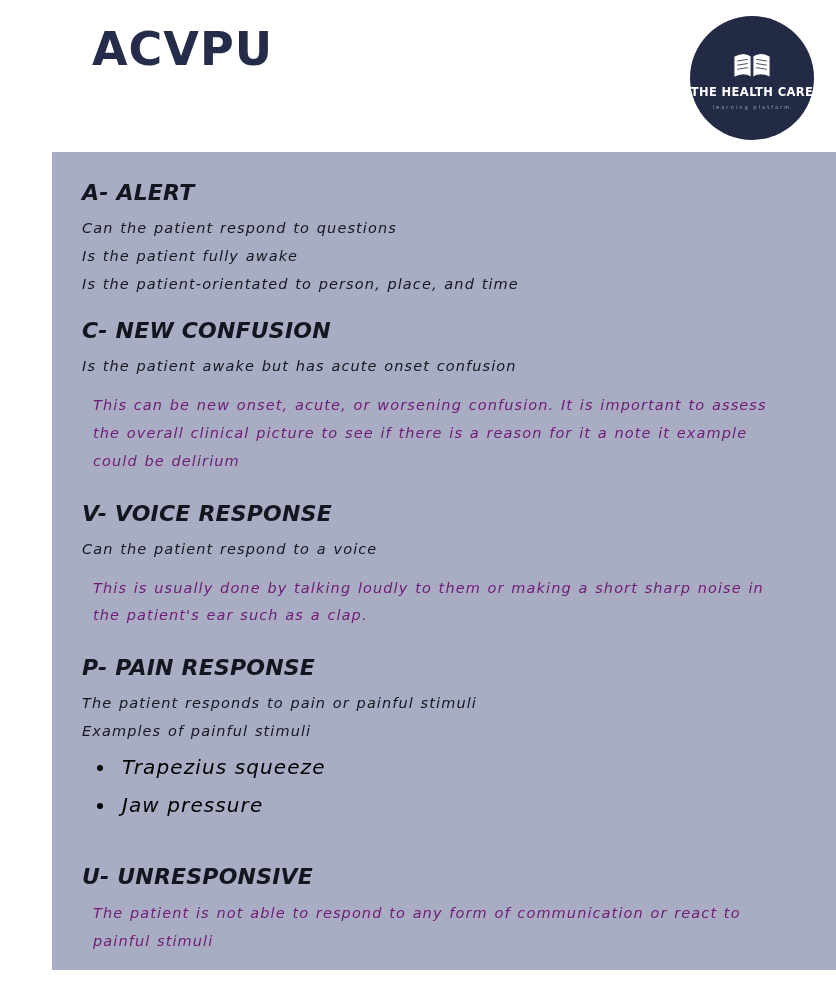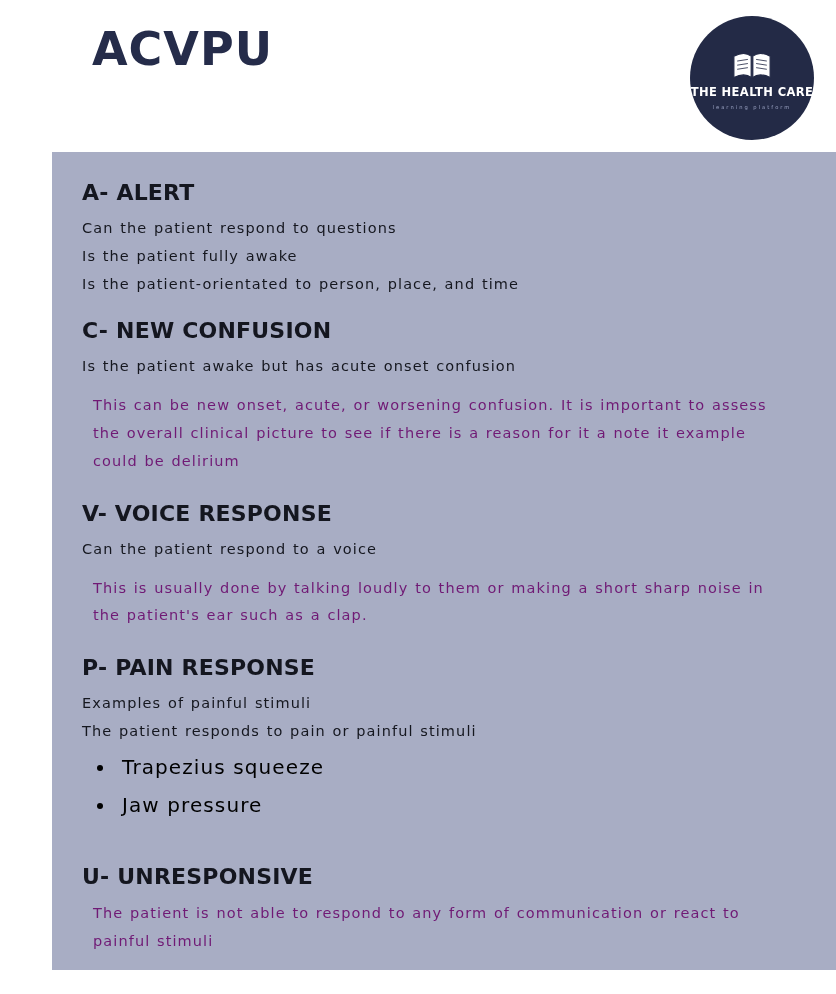--- a/index.html
+++ b/index.html
@@ -71,20 +71,21 @@
   }
   .panel {
     position: absolute;
     left: 52px;
     top: 152px;
     width: 784px;
     height: 818px;
     background: #a8adc4;
     box-sizing: border-box;
     padding: 28px 36px 10px 30px;
+    font-style: italic;
   }
   .section {
     margin-bottom: 6px;
   }
   .section-title {
     font-family: "DejaVu Sans", sans-serif;
     font-size: 22px;
     font-weight: bold;
     color: #14161f;
     letter-spacing: 0.2px;
@@ -170,22 +171,22 @@
     </div>
 
     <div class="section">
       <h2 class="section-title">V- VOICE RESPONSE</h2>
       <p class="line">Can the patient respond to a voice</p>
       <p class="para">This is usually done by talking loudly to them or making a short sharp noise in the patient's ear such as a clap.</p>
     </div>
 
     <div class="section">
       <h2 class="section-title">P- PAIN RESPONSE</h2>
+      <p class="line">The patient responds to pain or painful stimuli</p>
       <p class="line">Examples of painful stimuli</p>
-      <p class="line">The patient responds to pain or painful stimuli</p>
       <ul class="bullets">
         <li>Trapezius squeeze</li>
         <li>Jaw pressure</li>
       </ul>
     </div>
 
     <div class="gap-lg"></div>
 
     <div class="section">
       <h2 class="section-title">U- UNRESPONSIVE</h2>

